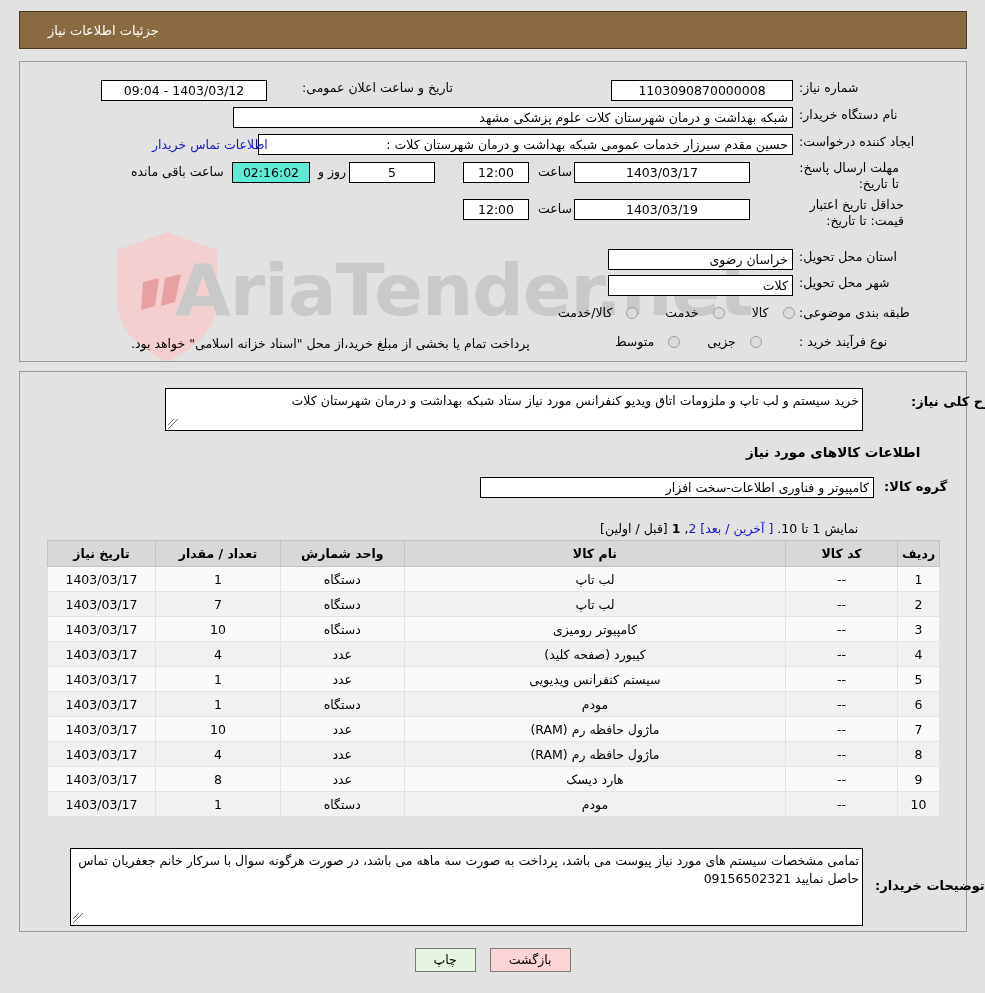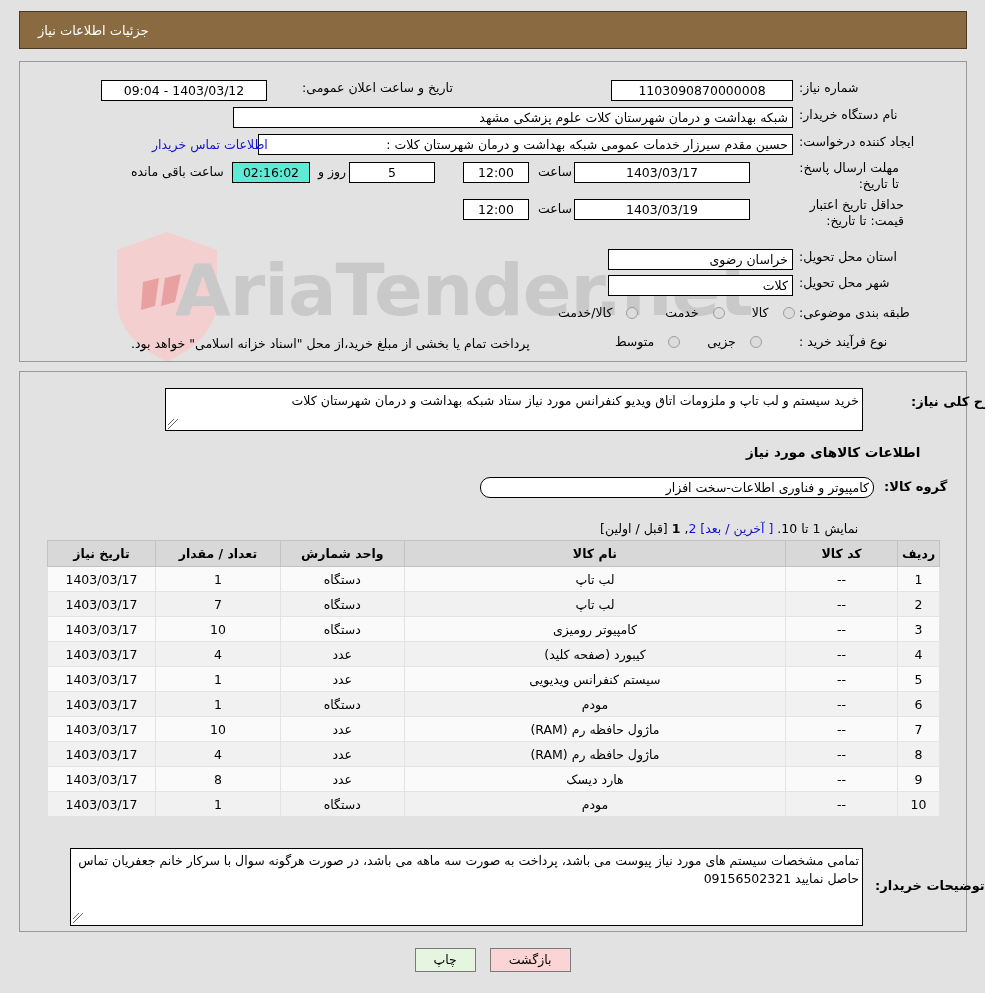--- a/index.html
+++ b/index.html
@@ -47,21 +47,21 @@
     background: #8a6a40;
     border: 1px solid #4a3820;
     color: #ffffff;
     font-size: 13px;
     display: flex;
     align-items: center;
     justify-content: flex-start;
     padding-right: 0;
     z-index: 3;
   }
-  .titlebar span { margin-right: auto; padding-left: 18px; }
+  .titlebar span { margin-right: auto; padding-left: 28px; }
 
   
   .panel {
     position: absolute;
     background: transparent;
     border: 1px solid #9a9a9a;
     z-index: 2;
   }
   #panel-top   { left: 19px; top: 61px;  width: 948px; height: 301px; }
   #panel-mid   { left: 19px; top: 371px; width: 948px; height: 561px; }
@@ -317,21 +317,21 @@
 <div class="sec-label" style="left:875px; top:394px;margin-left:36px;">شرح کلی نیاز:</div>
 <div class="ta" style="left:165px; top:388px; width:698px; height:43px;">خرید سیستم و لب تاپ و ملزومات اتاق ویدیو کنفرانس مورد نیاز ستاد شبکه بهداشت و درمان شهرستان کلات</div>
 <svg class="resize-grip" style="left:167px; top:418px;" viewBox="0 0 12 12">
   <line x1="1" y1="11" x2="11" y2="1" stroke="#666" stroke-width="1"></line>
   <line x1="1" y1="7" x2="7" y2="1" stroke="#666" stroke-width="1"></line>
 </svg>
 
 <div class="sec-heading" style="left:746px; top:444px;">اطلاعات کالاهای مورد نیاز</div>
 
 <div class="sec-label" style="left:884px; top:479px;">گروه کالا:</div>
-<div class="fld rtl-right" style="position:absolute; left:480px; top:477px; width:394px; z-index:4;border-radius:10px;">کامپیوتر و فناوری اطلاعات-سخت افزار</div>
+<div class="fld rtl-right" style="position:absolute; left:480px; top:477px; width:394px; z-index:4;">کامپیوتر و فناوری اطلاعات-سخت افزار</div>
 
 <div class="pager" style="left:600px; top:521px; width:340px; text-align:left;">
   <span>نمایش 1 تا 10.</span>
   <a>[ آخرین / بعد]</a>
   <a>2</a><span>,</span>
   <b>1</b>
   <span>[قبل / اولین]</span>
 </div>
 
 <table class="items">

